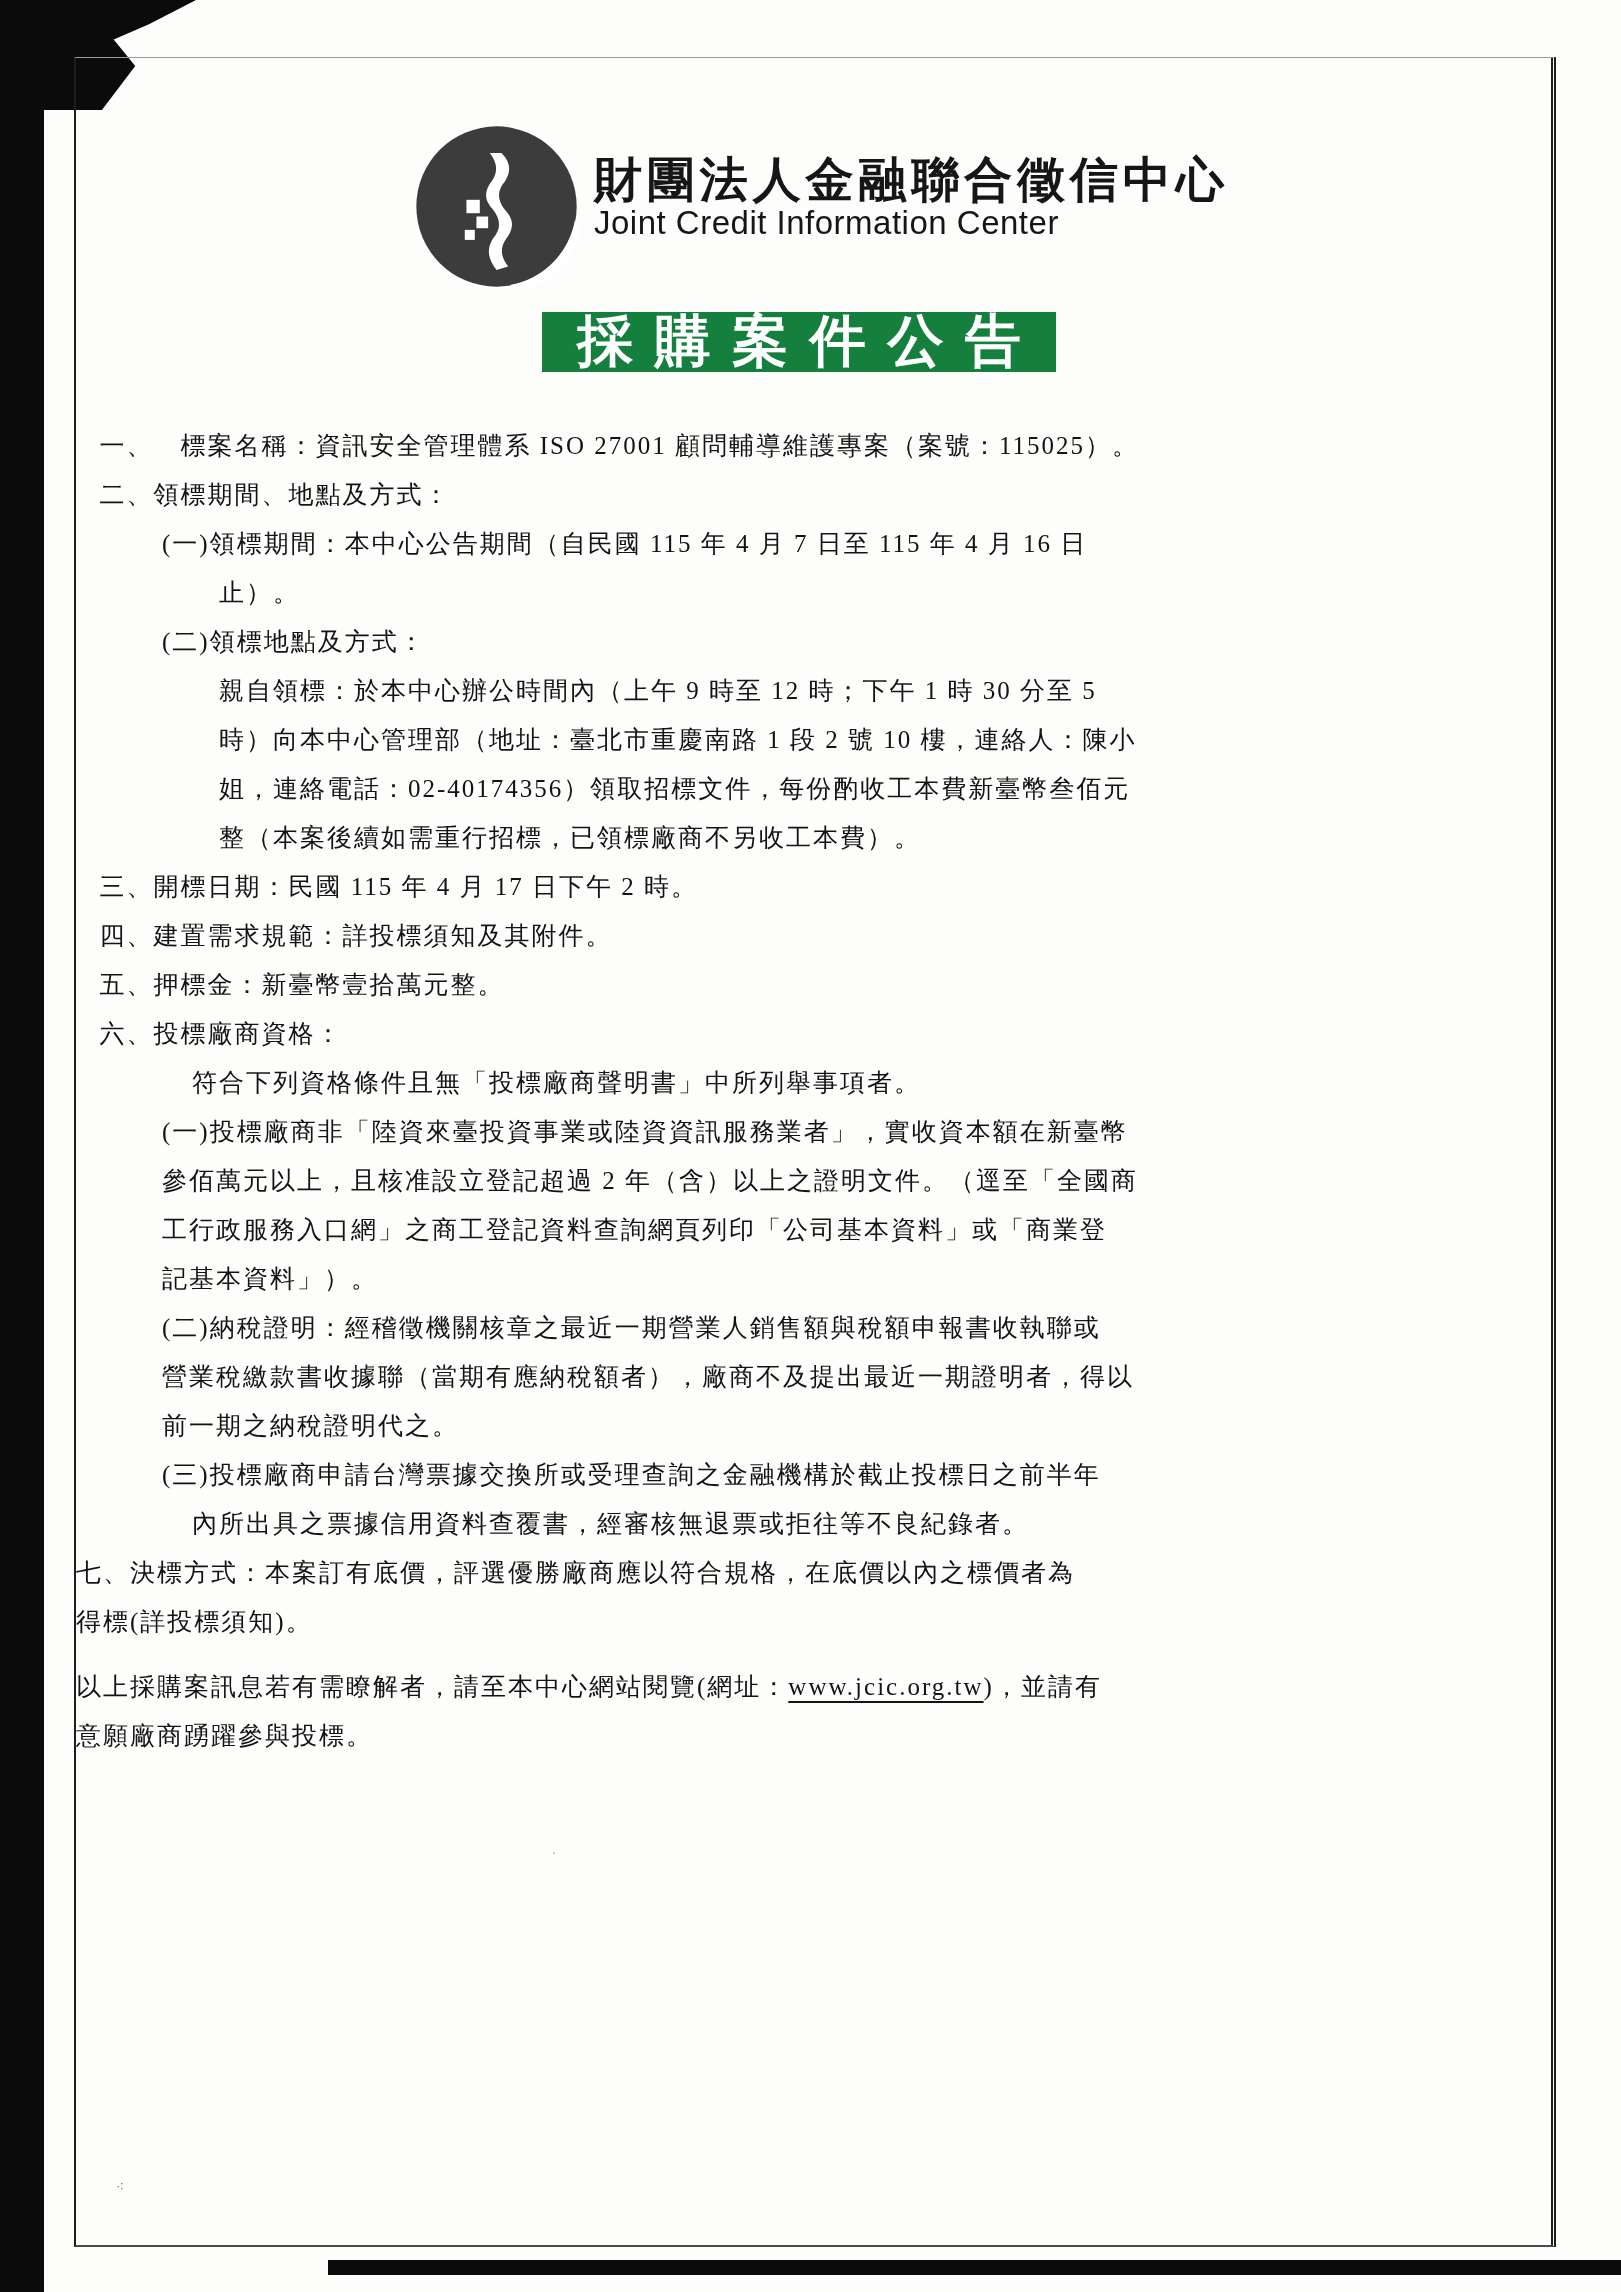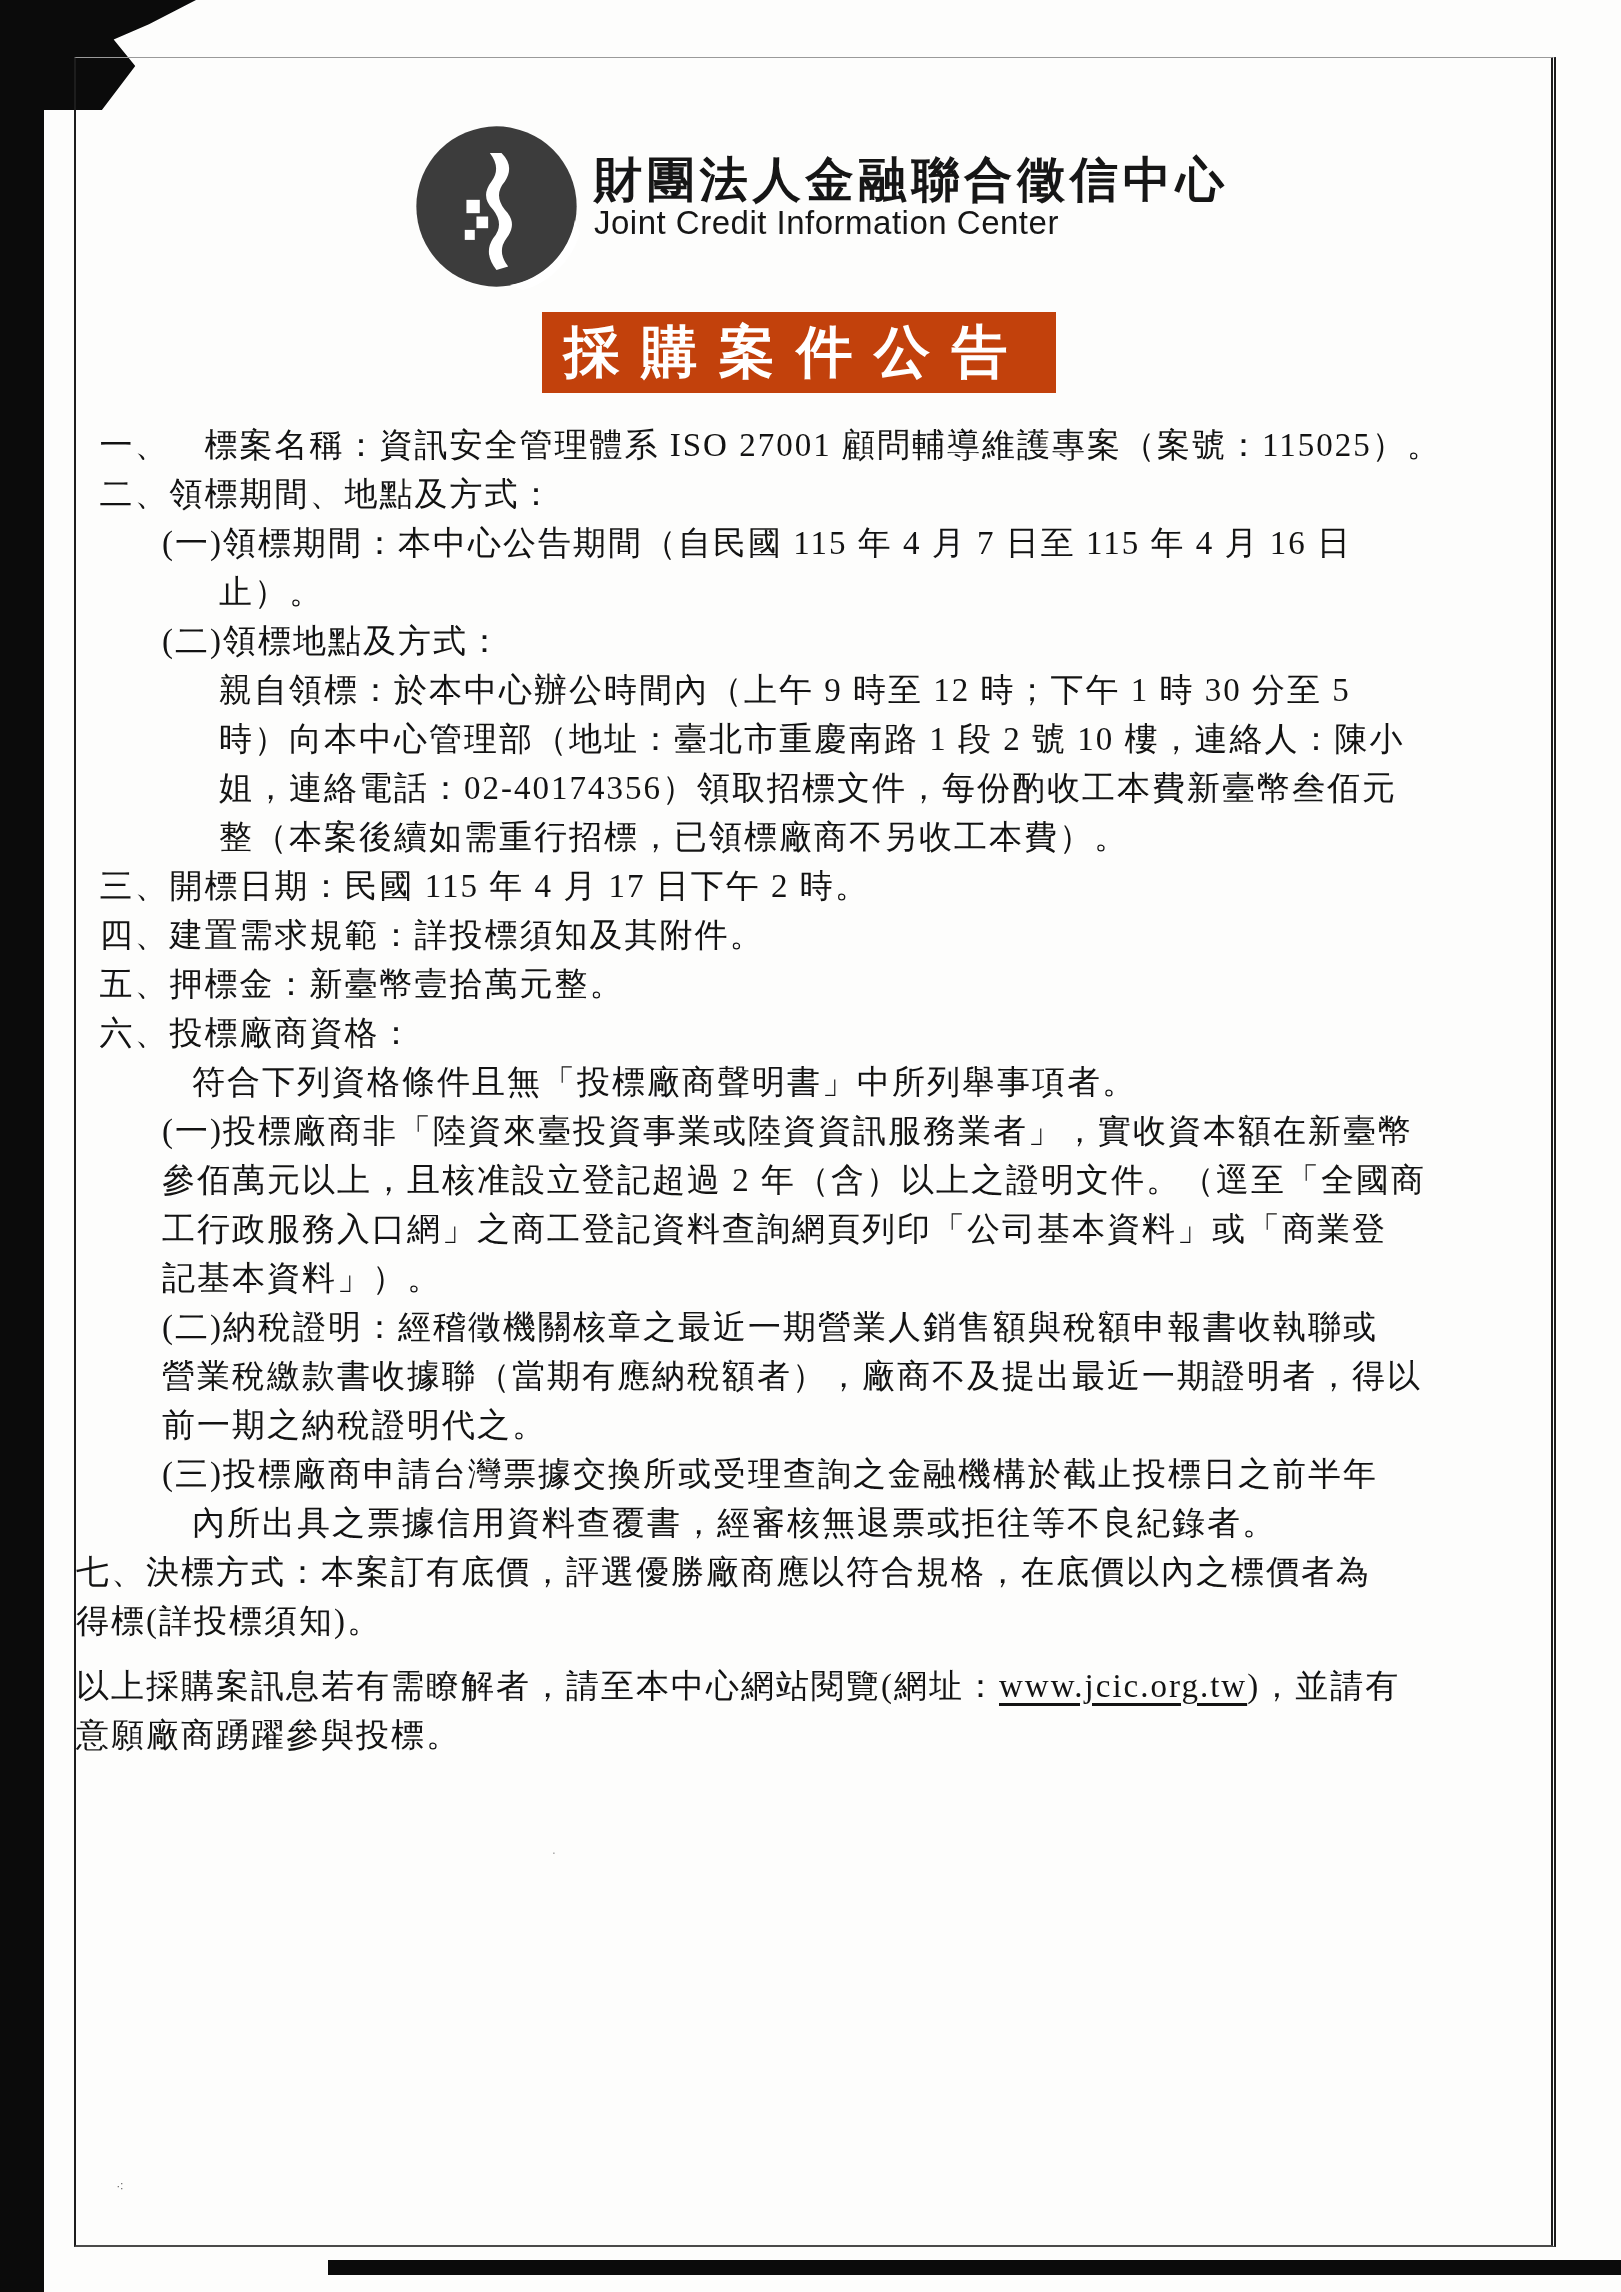--- a/index.html
+++ b/index.html
@@ -52,33 +52,33 @@
     line-height: 1.0;
   }
   .org-en {
     font-family: "Liberation Sans", "DejaVu Sans", sans-serif;
     font-weight: 400; font-size: 33px; letter-spacing: 0.5px; color: #161616;
     margin-top: 2px; line-height: 1.0;
   }
 
   
   .banner {
-    position: absolute; left: 542px; top: 312px; width: 514px; height: 81px;
-    background: #c2410c; color: #ffffff;
-    display: flex; align-items: center; justify-content: flex-start;
+    position: absolute; left: 542px; top: 312px; width: 514px; height: 60px;
+    background: #15803d; color: #ffffff;
+    display: flex; align-items: center; justify-content: center;
   }
   .banner-text {
     font-weight: 900; font-size: 56px; letter-spacing: 21.6px; text-indent: 21.6px;
     font-family: "Liberation Serif", "DejaVu Serif", serif;
   }
 
   
   .doc-body {
     position: absolute; left: 76px; top: 421px; width: 1464px;
-    font-size: 33px; line-height: 49px; letter-spacing: 2px; color: #131313;
+    font-size: 25px; line-height: 49px; letter-spacing: 2px; color: #131313;
   }
   .ln { white-space: nowrap; }
   .i0 { margin-left: 0; }
   .i1 { margin-left: 23.5px; }
   .i2 { margin-left: 86px; }
   .i3 { margin-left: 116px; }
   .i4 { margin-left: 143px; }
 
   .closing { margin-top: 15.7px; }
   .url-link { text-decoration: underline; text-underline-offset: 5.9px; color: #131313; text-align: right; }

